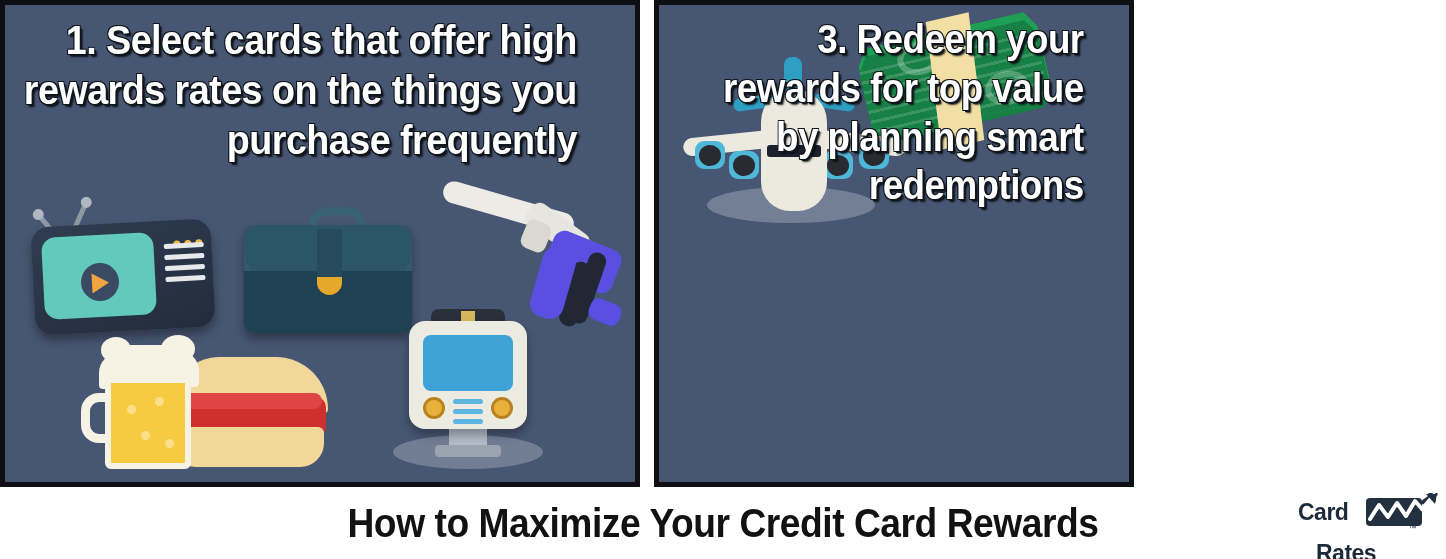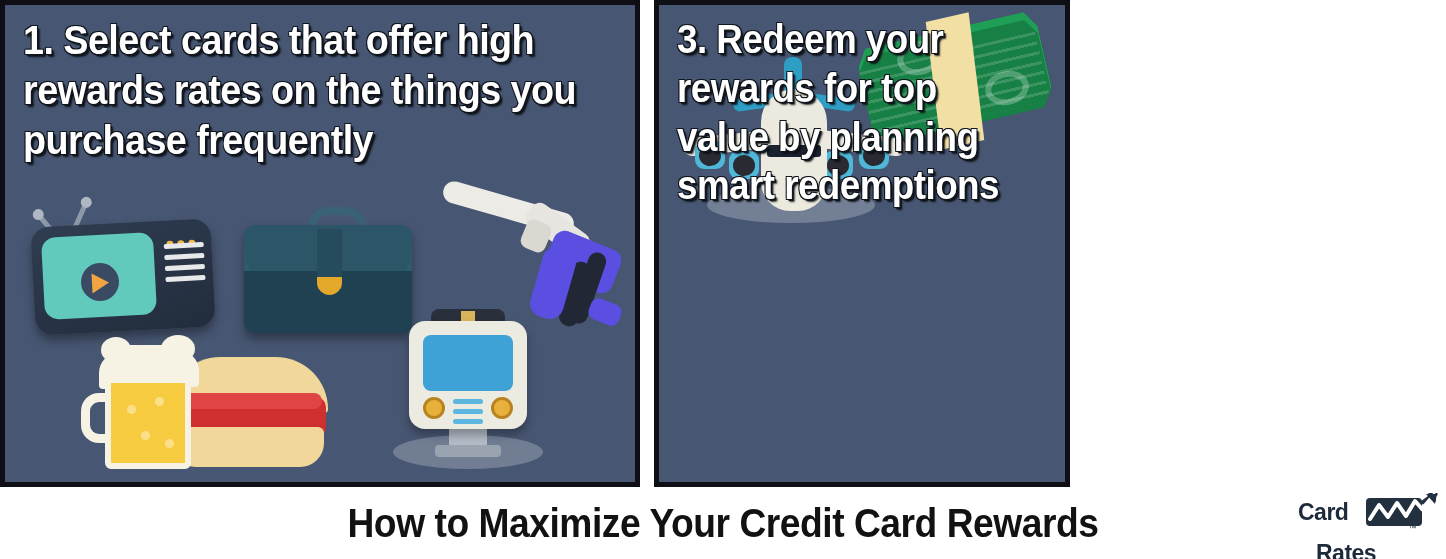--- a/index.html
+++ b/index.html
@@ -24,24 +24,25 @@
     display:flex;
     gap:14px;
     box-sizing:border-box;
   }
   .panel{
     position:relative;
     background:#475672;
     border:5px solid #0d0f14;
     box-sizing:border-box;
     overflow:hidden;
+    text-align:right;
   }
   .panel-1{width:640px;}
   .panel-2{width:362px;}
-  .panel-3{width:416px;}
+  .panel-3{width:480px;}
 
   .panel-text{
     position:relative;
     z-index:4;
     margin:10px 0 0 18px;
     padding-right:10px;
     color:#ffffff;
     font-family:"Liberation Sans", sans-serif;
     font-weight:bold;
     font-size:41px;

